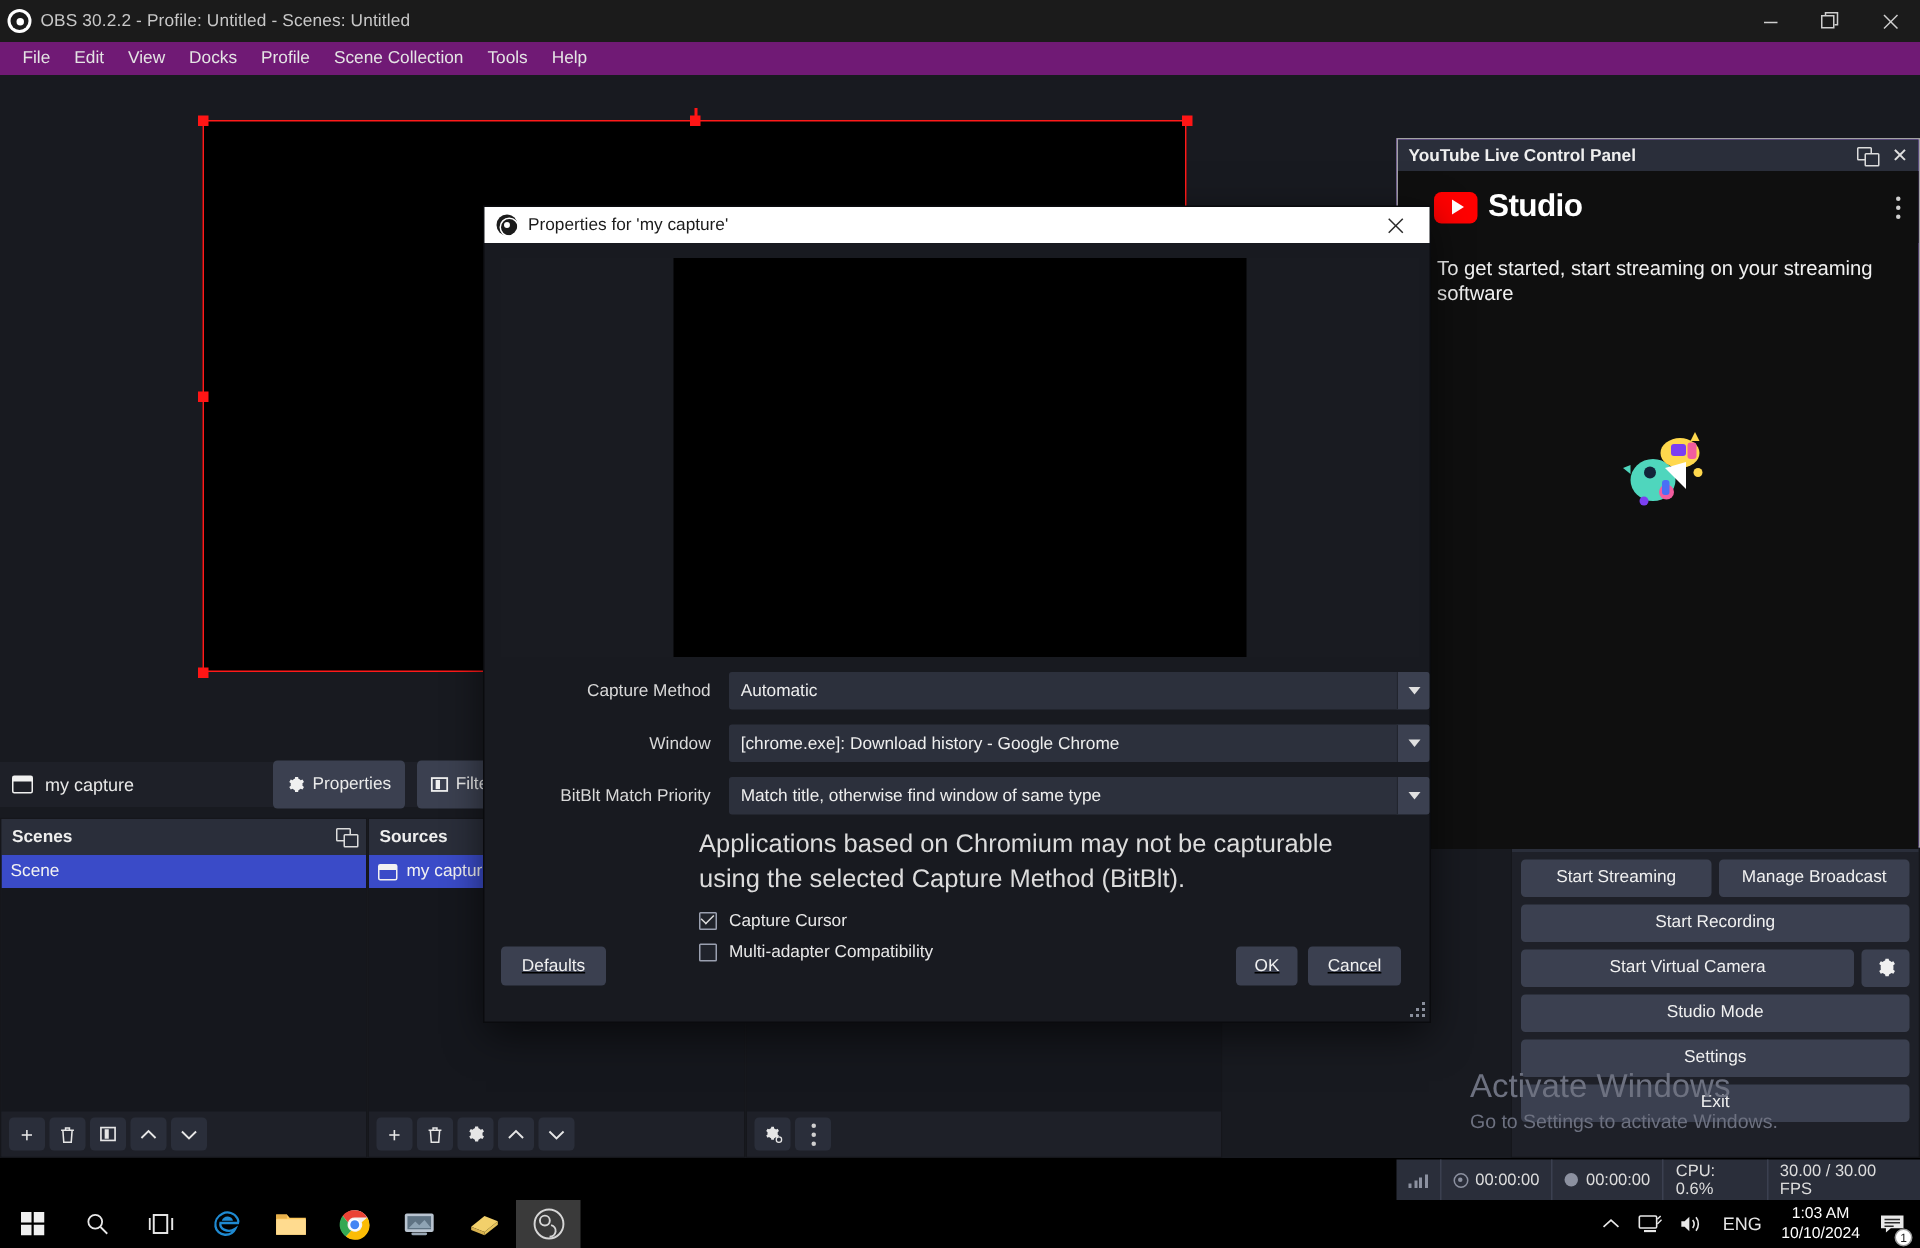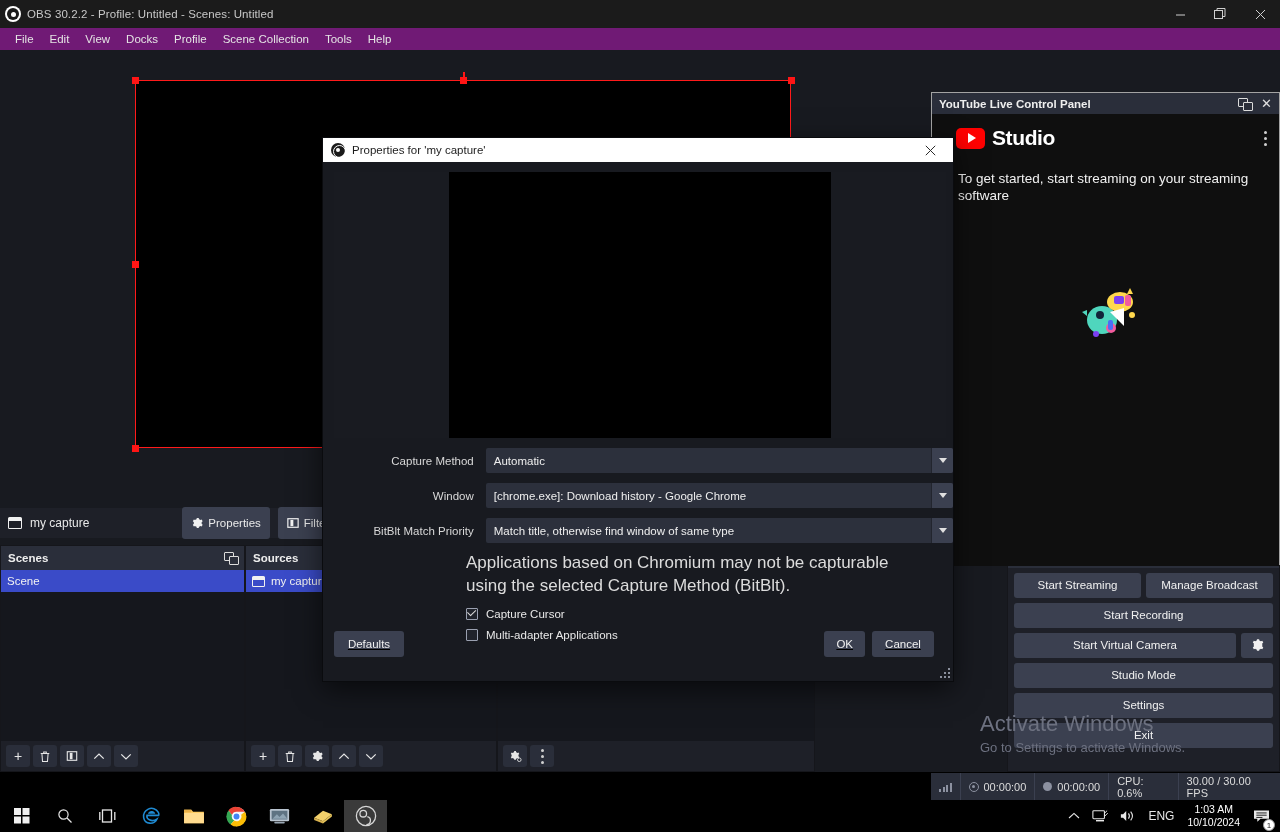--- a/index.html
+++ b/index.html
@@ -669,21 +669,21 @@
 
       <div class="warn-text">Applications based on Chromium may not be capturable using the selected Capture Method (BitBlt).</div>
 
       <div class="check-row">
         <span class="cbox checked"></span>
         <span>Capture Cursor</span>
       </div>
 
       <div class="check-row" style="margin-top:9px;">
         <span class="cbox"></span>
-        <span>Multi-adapter Applications</span>
+        <span>Multi-adapter Compatibility</span>
       </div>
     </div>
 
     <div class="dlg-buttons">
       <div class="dbtn">Defaults</div>
       <div style="flex:1"></div>
       <div class="dbtn" style="min-width:40px;margin-right:7px;">OK</div>
       <div class="dbtn" style="min-width:62px;">Cancel</div>
     </div>
 

